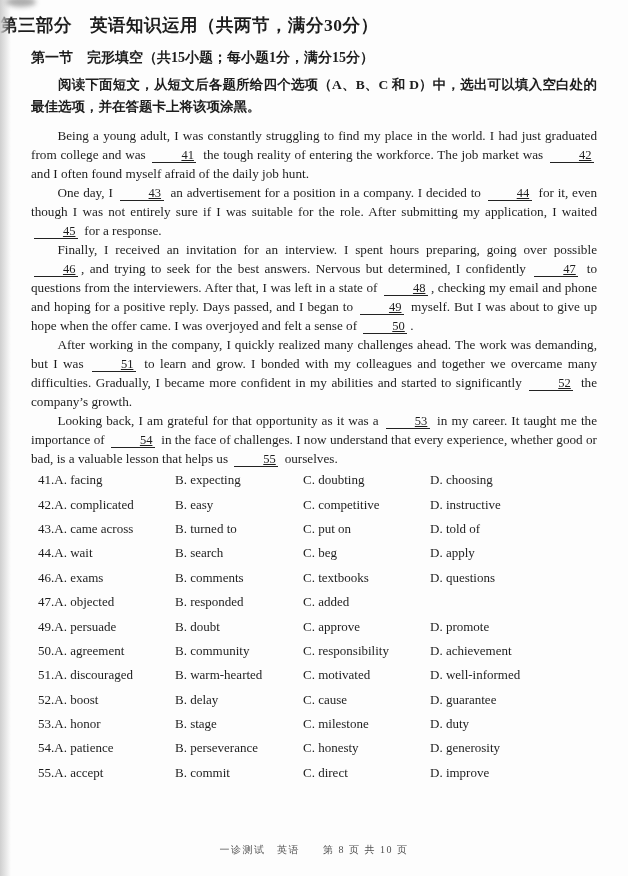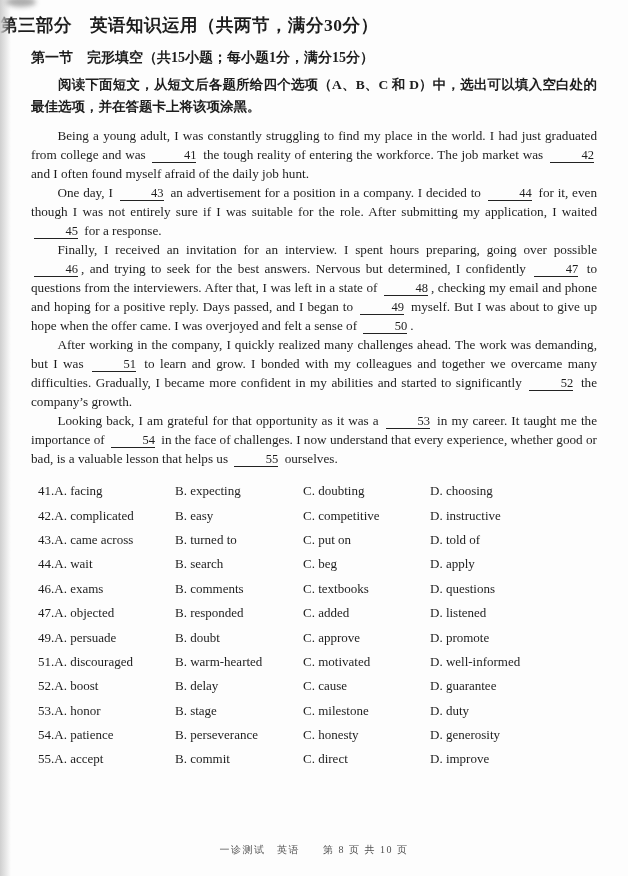--- a/index.html
+++ b/index.html
@@ -11,23 +11,23 @@
   .edge-shadow{position:absolute;left:0;top:0;width:11px;height:100%;
     background:linear-gradient(to right,#cfcfcf,rgba(253,253,253,0));pointer-events:none;}
   .corner-smudge{position:absolute;left:6px;top:-3px;width:30px;height:10px;
     background:#6a6a6a;border-radius:50%;filter:blur(2.5px);opacity:.55;}
   .part-title{margin:13px 0 0;text-align:left;font-size:17.5px;font-weight:bold;letter-spacing:.5px;}
   .section-heading{margin:12px 0 0 31px;font-size:14px;font-weight:bold;}
   .instructions{margin:7px 31px 8px;font-size:13.5px;font-weight:600;line-height:22px;
     text-indent:2em;text-align:justify;}
   .passage{margin:4px 31px 0;}
   .para{margin:0;font-size:13.2px;line-height:19px;text-indent:2em;text-align:justify;}
-  .blank{display:inline-block;min-width:44px;text-align:right;
-    border-bottom:1.2px solid #222;line-height:13px;margin:0 3px;font-size:12.5px;}
-  .options{margin-top:11px;padding-left:38px;font-size:13px;}
+  .blank{display:inline-block;min-width:44px;text-align:center;
+    border-bottom:1.2px solid #222;line-height:13px;margin:0 3px;font-size:12.5px;text-decoration:underline;}
+  .options{padding-left:38px;font-size:13px;}
   .q-row{display:grid;grid-template-columns:137px 128px 127px 1fr;height:24.4px;align-items:center;}
   .q-cell{white-space:nowrap;overflow:hidden;}
   .q-num{display:inline-block;}
   .page-footer{position:absolute;left:0;bottom:19px;width:100%;text-align:center;
     font-size:10px;font-weight:normal;color:#3c3c3c;letter-spacing:1.5px;
     filter:blur(.4px);opacity:.9;}
 </style>
 </head>
 <body>
 
@@ -74,27 +74,32 @@
     <div class="q-row">
       <div class="q-cell"><span class="q-num">46. </span>A. exams</div>
       <div class="q-cell">B. comments</div>
       <div class="q-cell">C. textbooks</div>
       <div class="q-cell">D. questions</div>
     </div>
     <div class="q-row">
       <div class="q-cell"><span class="q-num">47. </span>A. objected</div>
       <div class="q-cell">B. responded</div>
       <div class="q-cell">C. added</div>
-      <div class="q-cell">D. listened</div>
     </div>
     <div class="q-row">
       <div class="q-cell"><span class="q-num">49. </span>A. persuade</div>
       <div class="q-cell">B. doubt</div>
       <div class="q-cell">C. approve</div>
       <div class="q-cell">D. promote</div>
+    </div>
+    <div class="q-row">
+      <div class="q-cell"><span class="q-num">50. </span>A. agreement</div>
+      <div class="q-cell">B. community</div>
+      <div class="q-cell">C. responsibility</div>
+      <div class="q-cell">D. achievement</div>
     </div>
     <div class="q-row">
       <div class="q-cell"><span class="q-num">51. </span>A. discouraged</div>
       <div class="q-cell">B. warm-hearted</div>
       <div class="q-cell">C. motivated</div>
       <div class="q-cell">D. well-informed</div>
     </div>
     <div class="q-row">
       <div class="q-cell"><span class="q-num">52. </span>A. boost</div>
       <div class="q-cell">B. delay</div>

